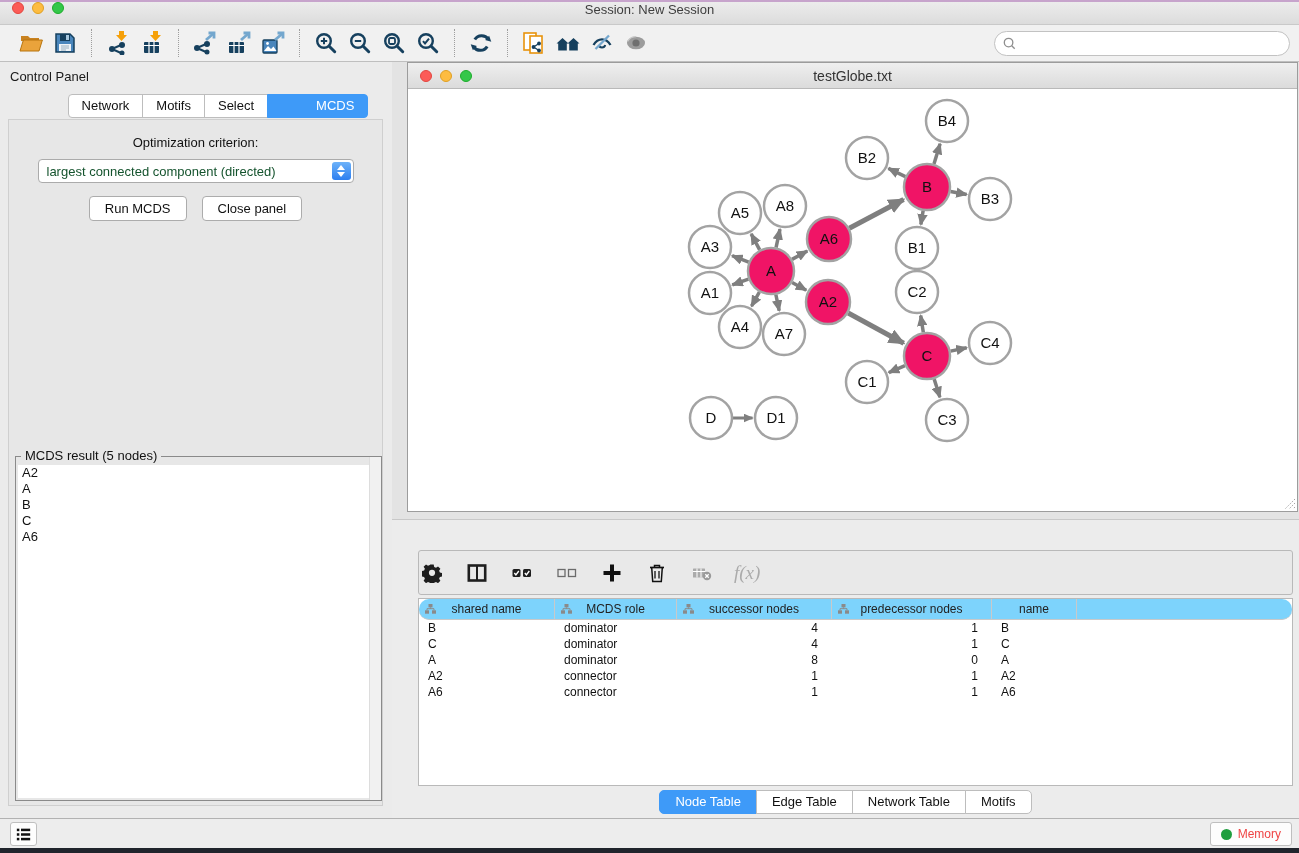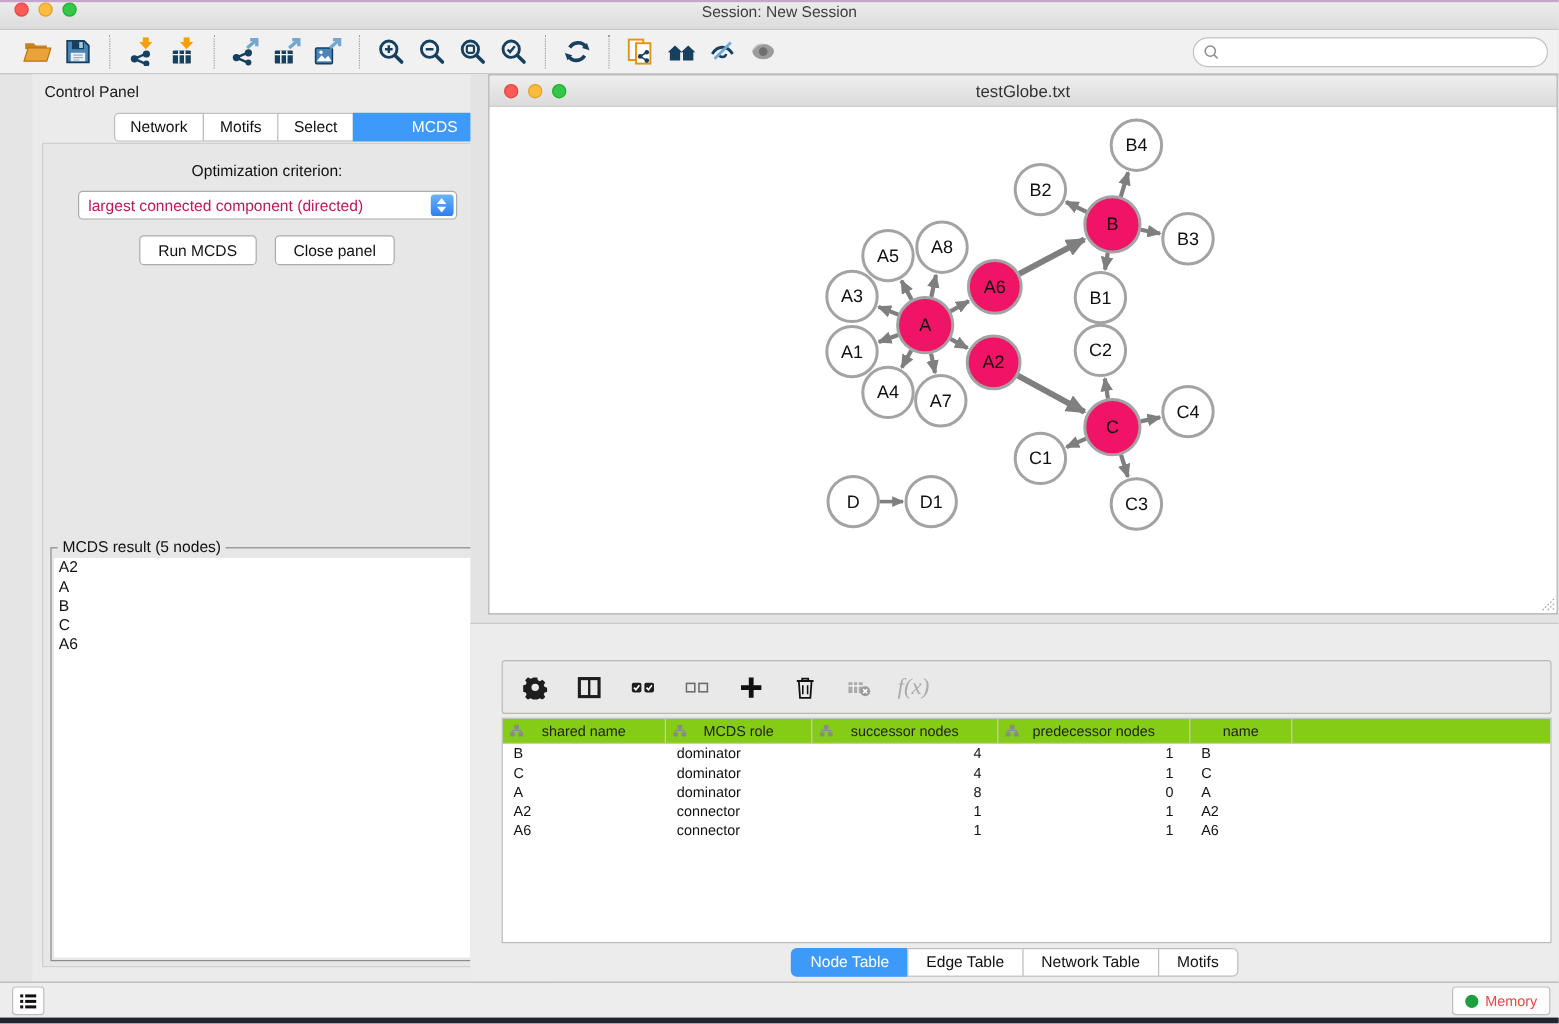--- a/index.html
+++ b/index.html
@@ -23,40 +23,40 @@
   .tbtn { width:34px; height:30px; display:flex; align-items:center; justify-content:center; cursor:default; }
   .tbtn svg { width:24px; height:24px; }
   .tsep { width:1px; height:28px; border-left:1px dotted #9E9E9E; margin:0 9px; }
   #search-wrap { margin-left:auto; margin-right:9px; position:relative; }
   #search-input { width:296px; height:25px; border:1px solid #C2C2C2; border-radius:13px;
     background:#fff; padding:0 10px 0 28px; font-size:13px; outline:none; }
   #search-wrap svg { position:absolute; left:9px; top:6px; width:13px; height:13px; }
 
   
   #control-panel { position:absolute; left:0; top:62px; width:437px; height:756px;
-    background:#EBEBEB; border-right:1px solid #B9B9B9;margin-left:27px; }
+    background:#EBEBEB; border-right:1px solid #B9B9B9; }
   .panel-head { height:28px; display:flex; align-items:center; font-size:13px; color:#1A1A1A; padding:0 10px; }
   .panel-head .ph-title { flex:0 0 auto; }
   .panel-head .ph-icons { margin-left:auto; display:flex; gap:10px; align-items:center; }
   .ph-float { width:10px; height:10px; border:1.5px solid #333; }
   .ph-close svg { width:11px; height:11px; display:block; }
 
   #ctrl-tabs { position:absolute; top:32px; left:0; width:100%; display:flex; justify-content:center; }
   .jtab { font-size:13px; padding:3px 13px 4px; background:#fff; border:1px solid #BDBDBD;
     margin-left:-1px; color:#111; cursor:default; }
   .jtab:first-child { border-radius:4px 0 0 4px; margin-left:0; }
   .jtab:last-child { border-radius:0 4px 4px 0; }
   .jtab.active { background:#3E9AF8; border-color:#3E9AF8; color:#fff;padding-left:48px; }
 
   #ctrl-content { position:absolute; left:8px; top:57px; width:375px; height:687px;
     background:#E7E7E7; border:1px solid #CFCFCF; }
   #opt-label { text-align:center; margin-top:15px; font-size:13px; color:#111; }
   #criterion-select { margin:9px auto 0; width:316px; height:24px; background:#fff;
     border:1px solid #ABABAB; border-radius:4px; display:flex; align-items:center; position:relative; }
-  #criterion-select .sel-text { font-size:13px; padding-left:8px; color:#be185d; }
+  #criterion-select .sel-text { font-size:13px; padding-left:8px; color:#14532d; }
   #criterion-select .stepper { position:absolute; right:2px; top:2px; width:19px; height:18px;
     border-radius:3px; background:linear-gradient(#6DB2F9,#2D7FF0); display:flex; flex-direction:column;
     align-items:center; justify-content:center; gap:2px; }
   .stepper svg { width:8px; height:5px; display:block; }
   #btn-row { display:flex; justify-content:center; gap:15px; margin-top:13px;align-items:flex-end; }
   .pushbtn { font-size:13px; padding:4px 15px; background:#fff; border:1px solid #ACACAC; border-radius:4px; color:#111; }
 
   #result-box { position:absolute; left:6px; top:336px; width:367px; height:345px; border:1px solid #8A8A8A; }
   #result-legend { position:absolute; top:-9px; left:5px; background:#E7E7E7; padding:0 4px; font-size:13px; color:#111; }
   #result-list { position:absolute; left:2px; top:8px; right:2px; bottom:2px; background:#fff; overflow:hidden; }
@@ -71,28 +71,28 @@
   #nw-titlebar { height:26px; background:linear-gradient(#EFEFEF,#DBDBDB); border-bottom:1px solid #B9B9B9;
     display:flex; align-items:center; position:relative; }
   #nw-titlebar .title { position:absolute; left:0; right:0; text-align:center; font-size:14px; color:#333; }
   #net-canvas { position:absolute; left:0; top:26px; width:889px; height:422px; background:#fff; }
   #nw-grip { position:absolute; right:1px; bottom:1px; width:13px; height:13px; }
 
   #table-panel { position:absolute; left:0; top:457px; width:907px; height:299px;
     background:#ECECEC; border-top:1px solid #C8C8C8; }
   #tp-toolbar { position:absolute; left:26px; top:30px; width:875px; height:45px;
     background:#E9E9E9; border:1px solid #B9B9B9; border-radius:3px;
-    display:flex; align-items:center; padding-left:14px; gap:19px; }
+    display:flex; align-items:center; gap:19px; }
   .tpbtn { width:26px; height:26px; display:flex; align-items:center; justify-content:center; }
   .tpbtn svg { width:20px; height:20px; }
   #fx-label { font-family:"Liberation Serif","DejaVu Serif",serif; font-style:italic; font-size:19px; color:#ABABAB; }
 
   #node-table { position:absolute; left:26px; top:78px; width:875px; height:188px;
     background:#fff; border:1px solid #B9B9B9; overflow:hidden; }
-  #tbl-header { display:flex; height:21px; background:#84cc16; border-bottom:1px solid #C9C9C9; }
+  #tbl-header { display:flex; height:21px; background:#7dd3fc; border-bottom:1px solid #C9C9C9;border-radius:10px; }
   .th { position:relative; display:flex; align-items:center; justify-content:center;
     font-size:12px; color:#222; border-right:1px solid #C9C9C9; }
   .th .hicon { position:absolute; left:6px; top:5px; width:11px; height:10px; }
   .tr { display:flex; height:16px; }
   .td { font-size:12px; color:#111; line-height:16px; white-space:nowrap; overflow:hidden; }
   .td.left { padding-left:9px; text-align:left; }
   .td.right { padding-right:14px; text-align:right; }
 
   #tp-tabs { position:absolute; top:270px; left:0; width:100%; display:flex; justify-content:center; }
   #tp-tabs .jtab { padding:3px 15px 4px; }

